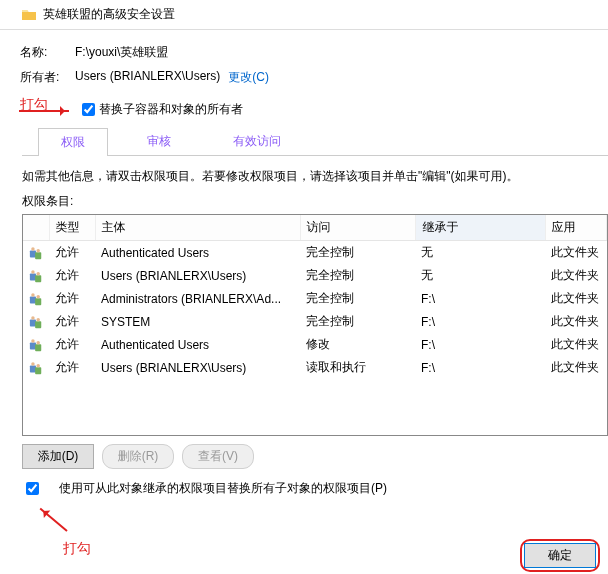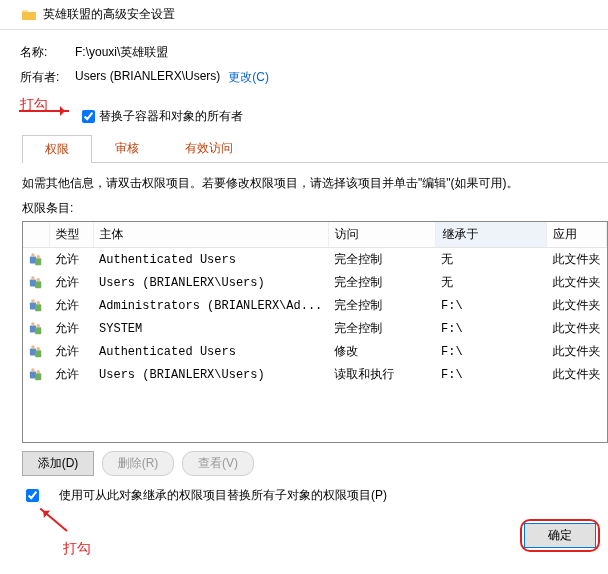--- a/index.html
+++ b/index.html
@@ -46,57 +46,57 @@
     position: absolute;
     right: -1px; top: -4px;
     border: 5px solid transparent;
     border-left-color: #e02020;
   }
 
   .checkbox-row {
     display: flex;
     align-items: center;
     margin-left: 78px;
-    margin-top: 17px;
+    margin-top: 10px;
     position: relative;
   }
   .checkbox-row input { margin-right: 4px; }
 
   .tabs {
     display: flex;
     margin: 8px 0 0 22px;
     border-bottom: 1px solid #ccc;
     position: relative;
   }
   .tab {
     padding: 5px 22px 5px 22px;
     border: 1px solid transparent;
     border-bottom: none;
-    color: #c2410c;
+    color: #8b5cf6;
     cursor: pointer;
     position: relative;
+    margin-left: 16px;
   }
   .tab.active {
     border-color: #ccc;
     background: #fff;
     top: 1px;
   }
   .tab-body {
     padding: 12px 0 0 22px;
   }
   .instr { color: #000; margin-bottom: 8px; }
   .sect-label { margin-bottom: 4px; }
 
   .table-wrap {
     border: 1px solid #888;
     height: 222px;
     background: #fff;
     margin-right: 0;
     overflow: hidden;
-    font-family: Liberation Mono, monospace;
   }
   table {
     border-collapse: collapse;
     width: 100%;
     font-size: 12px;
   }
   thead th {
     text-align: left;
     font-weight: normal;
     padding: 4px 6px;
@@ -137,21 +137,21 @@
     background: #efefef;
     border-color: #d0d0d0;
     cursor: default;
     border-radius: 11px;
   }
   button.win.primary {
     border: 1px solid #0078d7;
   }
   .ok-row {
     position: absolute;
-    bottom: 22px;
+    bottom: 2px;
     right: 8px;
   }
   .ok-outline {
     border: 2px solid #e02020;
     border-radius: 10px;
     padding: 2px 2px;
     display: inline-block;
   }
 
   .lower-check {

